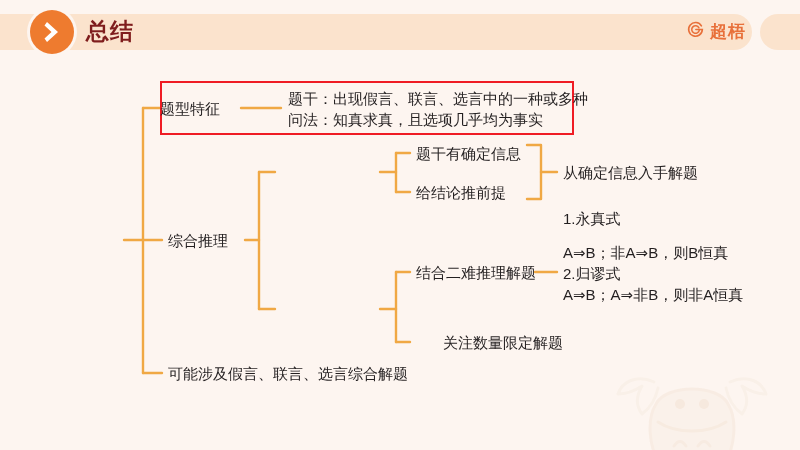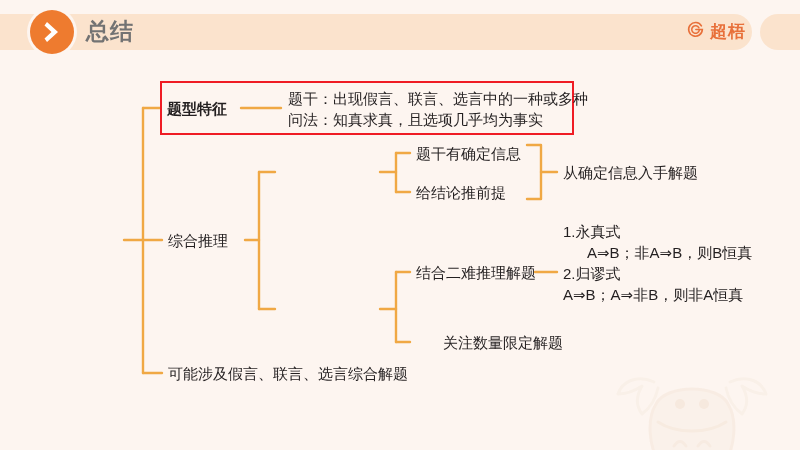--- a/index.html
+++ b/index.html
@@ -57,21 +57,21 @@
     background: #ee7b2f;
     box-shadow: 0 0 0 3px #fdf5f0;
   }
   .header-badge svg { display: block; }
   .header-title {
     position: absolute;
     left: 86px;
     top: 15px;
     font-size: 23px;
     font-weight: bold;
-    color: #737373;
+    color: #7f1d1d;
     letter-spacing: 1px;
     line-height: 33px;
   }
   .brand {
     position: absolute;
     right: 54px;
     top: 20px;
     display: flex;
     align-items: center;
     gap: 5px;
@@ -206,34 +206,34 @@
         <path d="M396 210 L410 210"></path>
         <path d="M396 280 L410 280"></path>
 
         <path d="M535 210 L557 210"></path>
       </g>
     </svg>
 
     <div class="redbox"></div>
 
 
-    <div class="node" style="left:167px; top:36px;font-weight:bold;">题型特征</div>
+    <div class="node" style="left:160px; top:36px;">题型特征</div>
     <div class="node" style="left:288px; top:26px;">题干：出现假言、联言、选言中的一种或多种</div>
     <div class="node" style="left:288px; top:47px;">问法：知真求真，且选项几乎均为事实</div>
 
     <div class="node" style="left:168px; top:168px;">综合推理</div>
 
     <div class="node" style="left:416px; top:81px;">题干有确定信息</div>
     <div class="node" style="left:416px; top:120px;">给结论推前提</div>
     <div class="node" style="left:563px; top:100px;">从确定信息入手解题</div>
 
     <div class="node" style="left:416px; top:200px;">结合二难推理解题</div>
     <div class="node" style="left:416px; top:270px;margin-left:27px;">关注数量限定解题</div>
 
-    <div class="node" style="left:563px; top:159px;">1.永真式</div>
-    <div class="node" style="left:563px; top:180px;margin-left:24px;">A⇒B；非A⇒B，则B恒真</div>
+    <div class="node" style="left:563px; top:146px;">1.永真式</div>
+    <div class="node" style="left:563px; top:180px;">A⇒B；非A⇒B，则B恒真</div>
     <div class="node" style="left:563px; top:201px;">2.归谬式</div>
     <div class="node" style="left:563px; top:222px;">A⇒B；A⇒非B，则非A恒真</div>
 
     <div class="node" style="left:168px; top:301px;">可能涉及假言、联言、选言综合解题</div>
 
   </div>
 </div>
 
 </body></html>

